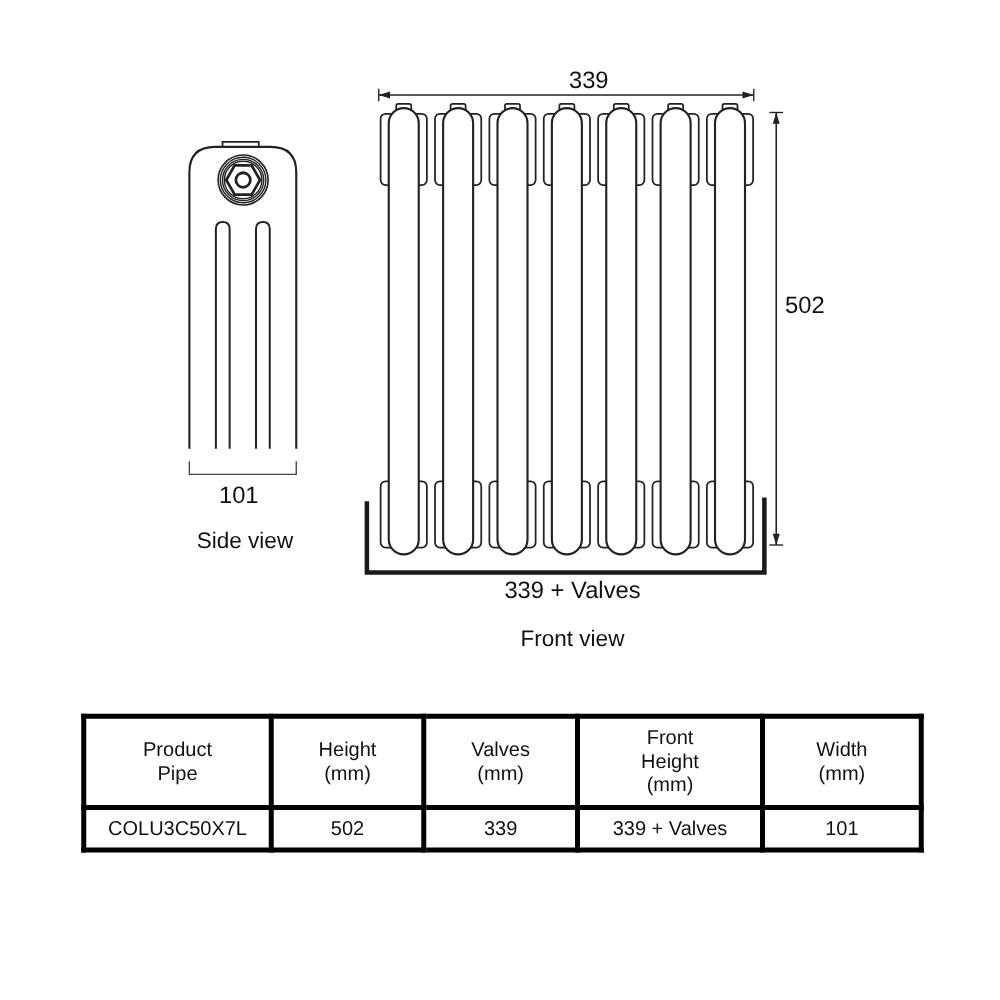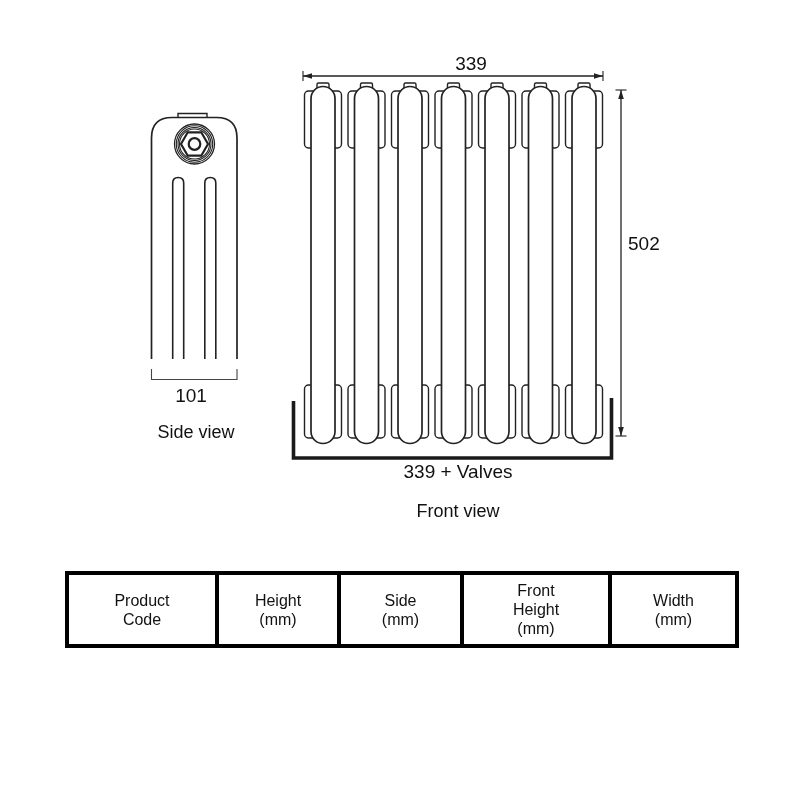--- a/index.html
+++ b/index.html
@@ -142,36 +142,43 @@
         <col style="width:150px">
           <col style="width:122px">
           <col style="width:123px">
         <col style="width:148px">
           <col style="width:127px">
       </colgroup>
       <tbody>
           <tr class="hdr">
         <th>
           <div>Product</div>
-          <div>Code</div>
+          <div>Pipe</div>
         </th>
         <th>
           <div>Height</div>
           <div>(mm)</div>
         </th>
         <th>
-          <div>Side</div>
+          <div>Valves</div>
           <div>(mm)</div>
         </th>
         <th>
           <div>Front</div>
           <div>Height</div>
           <div>(mm)</div>
         </th>
         <th>
           <div>Width</div>
           <div>(mm)</div>
         </th>
       </tr>
+      <tr class="data">
+        <td>COLU3C50X7L</td>
+        <td>502</td>
+        <td>339</td>
+        <td>339 + Valves</td>
+        <td>101</td>
+      </tr>
     </tbody>
       </table>
   </div>
 </div>
 
 </body></html>

